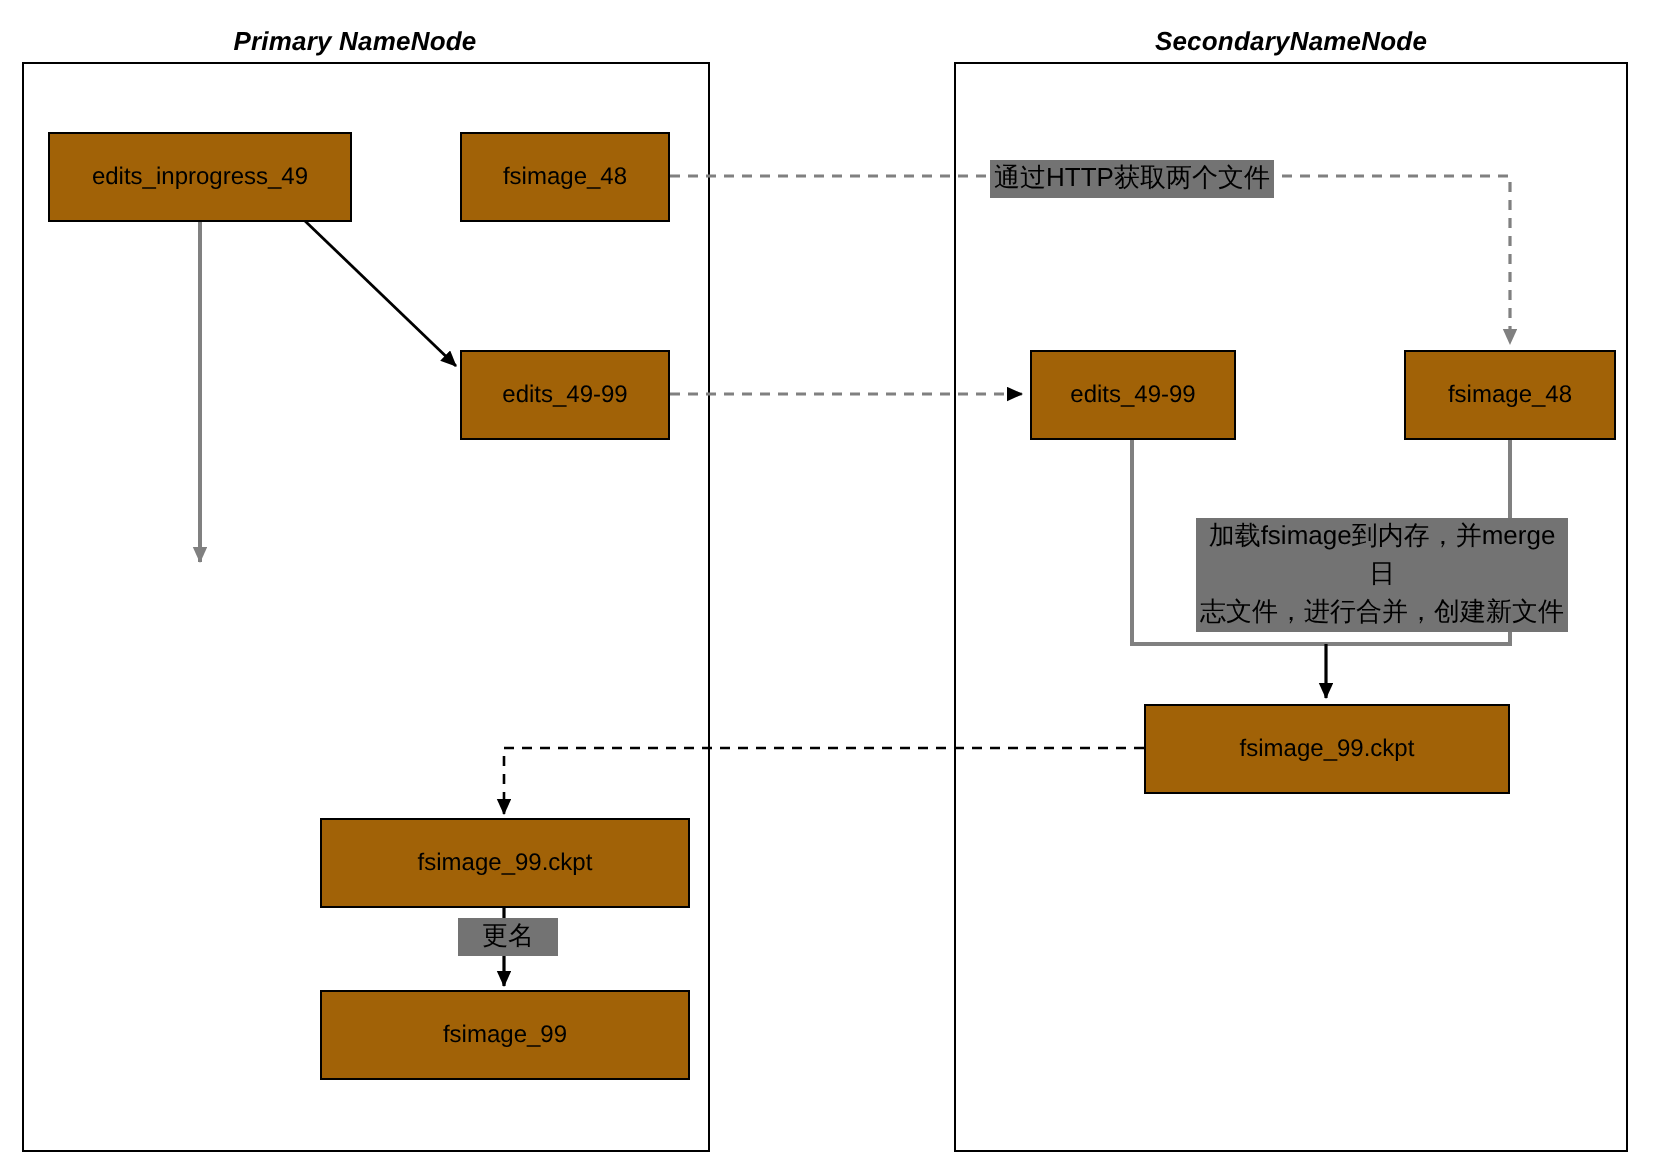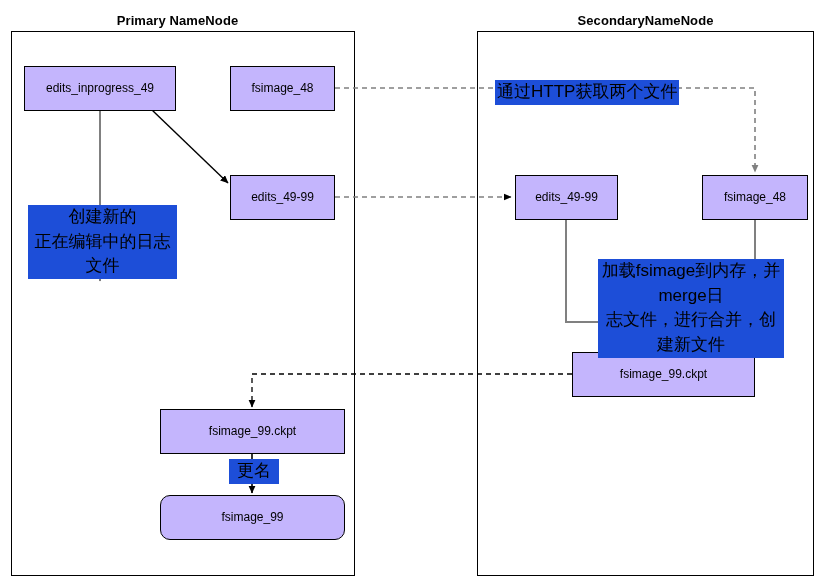--- a/index.html
+++ b/index.html
@@ -26,45 +26,46 @@
     pointer-events: none;
   }
   .group-title {
     position: absolute;
     font-size: 13px;
     font-weight: bold;
     color: #000000;
     text-align: center;
     white-space: nowrap;
     letter-spacing: 0.1px;
+    font-style: italic;
   }
   .container-box {
     position: absolute;
     border: 1.6px solid #000000;
     background: transparent;
     box-sizing: border-box;
   }
   .node-box {
     position: absolute;
     border: 1.4px solid #000000;
-    background: #c4b5fd;
+    background: #a16207;
     box-sizing: border-box;
     display: flex;
     align-items: center;
     justify-content: center;
     font-size: 12px;
     color: #000000;
     text-align: center;
     line-height: 1.3;
   }
   .edge-label {
     position: absolute;
-    font-size: 17px;
+    font-size: 13px;
     color: #000000;
-    background: #1d4ed8;
+    background: #737373;
     text-align: center;
     line-height: 1.45;
     white-space: pre-line;
     padding: 0 2px;
   }
   .edge-label.nowrap {
     white-space: nowrap;
   }
 </style>
 </head>
@@ -106,30 +107,28 @@
 
   <div class="node-box" style="left:24px; top:66px; width:152px; height:45px;">edits_inprogress_49</div>
 
   <div class="node-box" style="left:230px; top:66px; width:105px; height:45px;">fsimage_48</div>
 
   <div class="node-box" style="left:230px; top:175px; width:105px; height:45px;">edits_49-99</div>
 
 
   <div class="node-box" style="left:160px; top:409px; width:185px; height:45px;">fsimage_99.ckpt</div>
 
-  <div class="node-box" style="left:160px; top:495px; width:185px; height:45px;border-radius:10px;">fsimage_99</div>
+  <div class="node-box" style="left:160px; top:495px; width:185px; height:45px;">fsimage_99</div>
 
   <div class="node-box" style="left:515px; top:175px; width:103px; height:45px;">edits_49-99</div>
 
   <div class="node-box" style="left:702px; top:175px; width:106px; height:45px;">fsimage_48</div>
 
   <div class="node-box" style="left:572px; top:352px; width:183px; height:45px;">fsimage_99.ckpt</div>
 
-  <div class="edge-label" style="left:28px; top:205px; width:145px;">创建新的
-正在编辑中的日志文件</div>
 
   <div class="edge-label nowrap" style="left:229px; top:459px; width:46px;text-align:center;">更名</div>
 
   <div class="edge-label nowrap" style="left:495px; top:80px;">通过HTTP获取两个文件</div>
 
 
   <div class="edge-label" style="left:598px; top:259px; width:182px;">加载fsimage到内存，并merge日
 志文件，进行合并，创建新文件</div>
 
 </div>

